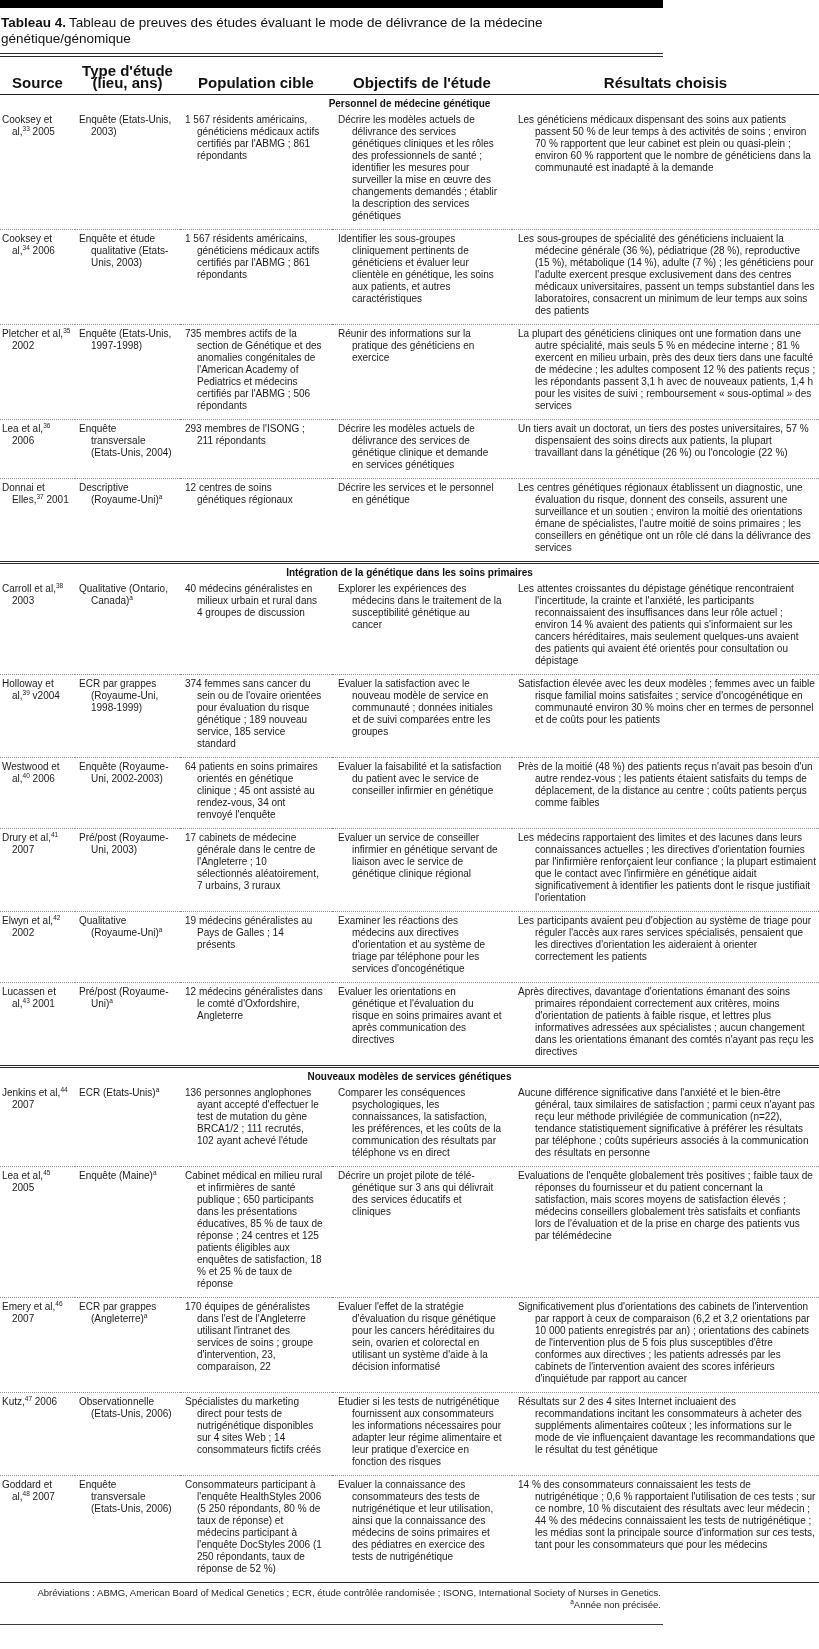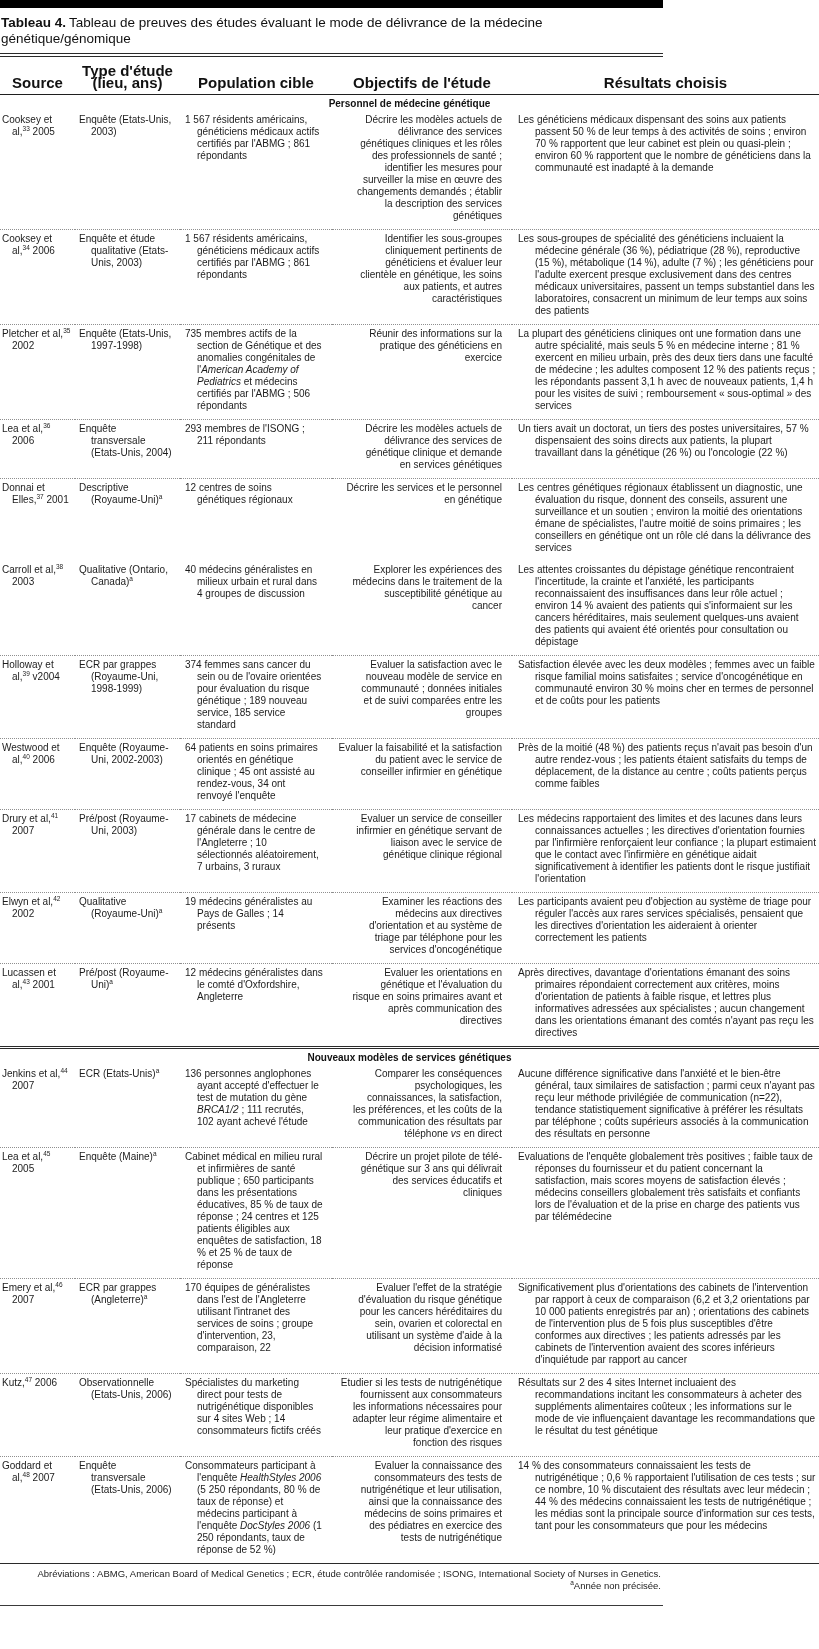--- a/index.html
+++ b/index.html
@@ -53,29 +53,29 @@
     padding: 3px 0 1px;
     color: #111;
   }
   tr.section-row:not(.first-section) td { border-top: 3px double #2a2a2a; }
   tr.data-row td { padding-top: 3px; padding-bottom: 7px; }
   tr.data-row:not(.first) td { border-top: 1px dotted #8f8f8f; }
   .hang { margin: 0; }
   td.c0 { padding-left: 2px;  padding-right: 4px; }
   td.c1 { padding-left: 4px;  padding-right: 7px; }
   td.c2 { padding-left: 5px;  padding-right: 9px; }
-  td.c3 { padding-left: 6px;  padding-right: 10px; text-align: right; }
+  td.c3 { padding-left: 6px;  padding-right: 10px; }
   td.c4 { padding-left: 6px;  padding-right: 3px; }
   td.c0 .hang { padding-left: 10px; text-indent: -10px; }
   td.c1 .hang { padding-left: 12px; text-indent: -12px; }
   td.c2 .hang { padding-left: 12px; text-indent: -12px; }
   td.c3 .hang { padding-left: 14px; text-indent: -14px; }
   td.c4 .hang { padding-left: 17px; text-indent: -17px; }
   sup { font-size: 6.5px; vertical-align: super; line-height: 0; }
-  .it { font-style: italic; }
+  .it { }
   .footnotes { padding: 4px 2px 0 1px; }
   .fn { margin: 0; font-size: 9.5px; line-height: 12px; color: #1c1c1c; text-align: right; }
   .bottom-rule { margin-top: 13px; border-top: 1px solid #3a3a3a; height: 6px; }
 </style>
 </head>
 <body>
 
 <div class="page">
   <div class="top-bar"></div>
 
@@ -195,20 +195,23 @@
           <td class="c2">
             <p class="hang"><span>12 centres de soins génétiques régionaux</span></p>
           </td>
           <td class="c3">
             <p class="hang"><span>Décrire les services et le personnel en génétique</span></p>
           </td>
           <td class="c4">
             <p class="hang"><span>Les centres génétiques régionaux établissent un diagnostic, une évaluation du risque, donnent des conseils, assurent une surveillance et un soutien ; environ la moitié des orientations émane de spécialistes, l'autre moitié de soins primaires ; les conseillers en génétique ont un rôle clé dans la délivrance des services</span></p>
           </td>
         </tr>
+        <tr class="section-row">
+          <td colspan="5">Intégration de la génétique dans les soins primaires</td>
+        </tr>
         <tr class="data-row first">
           <td class="c0">
             <p class="hang"><span>Carroll et al,</span><sup>38</sup><span> 2003</span></p>
           </td>
           <td class="c1">
             <p class="hang"><span>Qualitative (Ontario, Canada)</span><sup>a</sup></p>
           </td>
           <td class="c2">
             <p class="hang"><span>40 médecins généralistes en milieux urbain et rural dans 4 groupes de discussion</span></p>
           </td>

